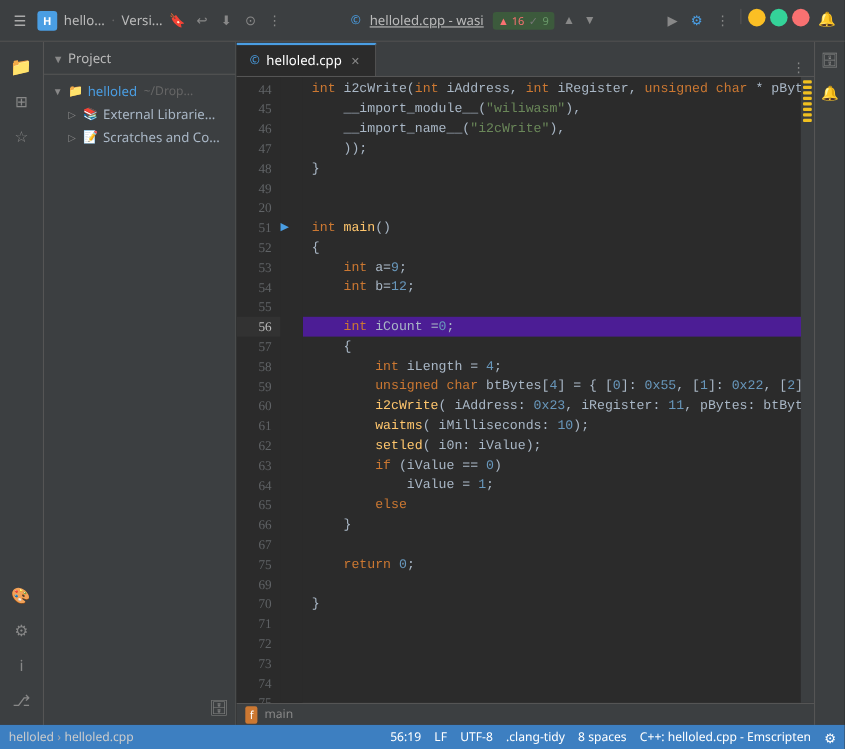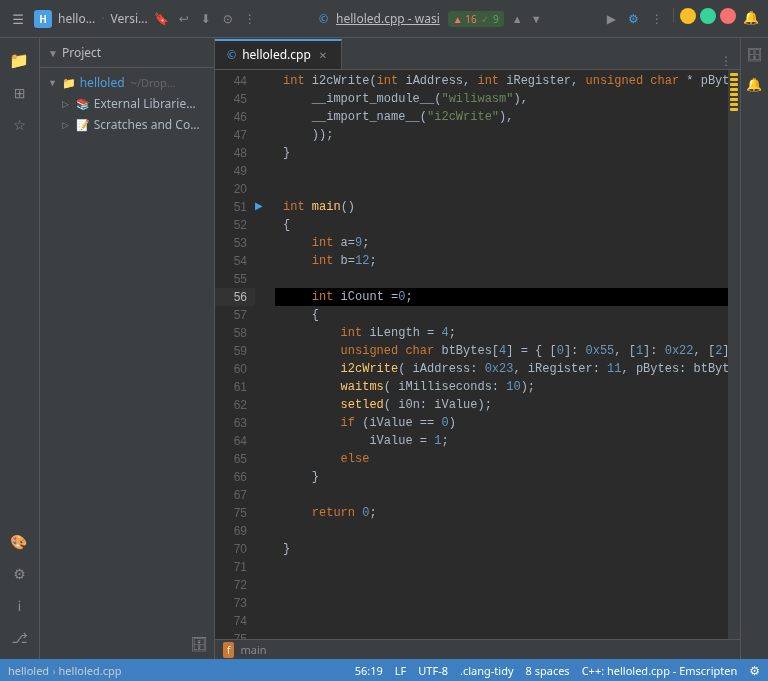--- a/index.html
+++ b/index.html
@@ -41,25 +41,25 @@
     .tab-bar { height: 32px; background: #3c3f41; display: flex; align-items: flex-end; border-bottom: 1px solid #555; flex-shrink: 0; }
     .tab { display: flex; align-items: center; gap: 6px; padding: 0 12px; height: 30px; background: #2b2b2b; border-right: 1px solid #555; border-top: 1px solid #555; font-size: 12px; color: #bbb; cursor: pointer; }
     .tab.active { background: #2b2b2b; border-top: 2px solid #4a9ee3; color: #fff; }
     .tab-icon { font-size: 11px; color: #4a9ee3; }
     .tab-close { font-size: 10px; color: #888; cursor: pointer; padding: 1px 2px; border-radius: 2px; }
     .tab-actions { margin-left: auto; display: flex; align-items: center; padding: 0 8px; gap: 8px; }
     .tab-action-btn { color: #888; font-size: 12px; cursor: pointer; }
 
     
     .code-editor { flex: 1; display: flex; overflow: hidden; position: relative; }
-    .line-numbers { width: 40px; background: #2b2b2b; padding: 0; text-align: right; color: #606366; font-family: Liberation Sans, sans-serif; font-size: 12px; line-height: 18px; padding-top: 2px; flex-shrink: 0; user-select: none; }
+    .line-numbers { width: 40px; background: #2b2b2b; padding: 0; text-align: right; color: #606366; font-family: Liberation Serif, serif; font-size: 12px; line-height: 18px; padding-top: 2px; flex-shrink: 0; user-select: none; }
     .line-number { padding-right: 8px; }
     .code-content { flex: 1; overflow: auto; font-family: 'Courier New', monospace; font-size: 12px; line-height: 18px; padding: 2px 0; position: relative; }
     .code-line { display: flex; align-items: center; min-height: 18px; padding: 0 8px; white-space: nowrap; }
-    .code-line.active-line { background: #000000; text-align: right; }
+    .code-line.active-line { background: #4c1d95; text-align: right; }
 
     
     .kw { color: #cc7832; }
     .fn { color: #ffc66d; }
     .str { color: #6a8759; }
     .num { color: #6897bb; }
 
     
     .right-scroll { width: 12px; background: #3c3f41; display: flex; flex-direction: column; align-items: center; padding: 2px 0; }
     .scroll-marker { width: 8px; height: 3px; background: #f0c020; border-radius: 1px; margin: 1px 0; }

